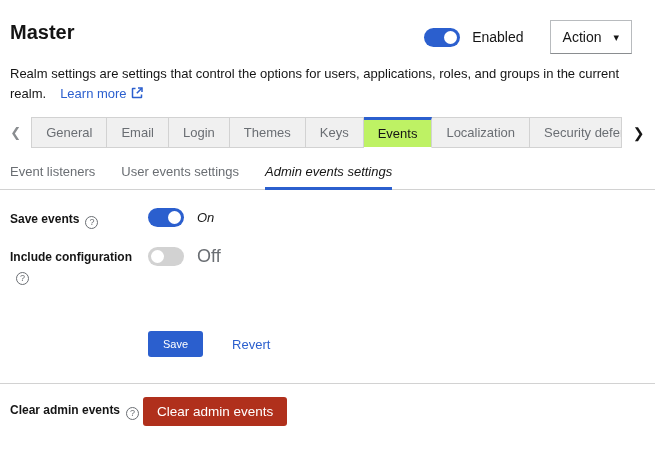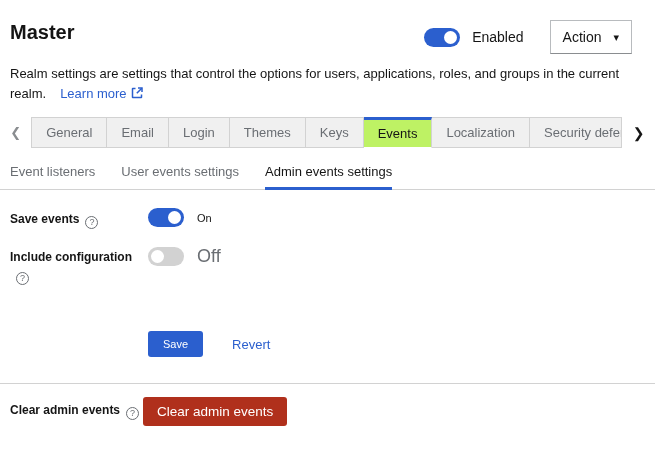--- a/index.html
+++ b/index.html
@@ -49,34 +49,34 @@
   }
   .tab:first-of-type{border-left:1px solid var(--border);}
   .tab.active{
     background:#bef264;color:var(--text);
     border-top:3px solid var(--blue);border-bottom:1px solid #fff;
   }
   .tab.clipped{max-width:92px;overflow:hidden;padding-right:0;}
   
   .subtabs{display:flex;gap:26px;padding:0 10px;border-bottom:1px solid var(--border);margin-top:7px;}
   .subtab{font-size:13px;color:var(--gray-text);padding:9px 0 10px 0;cursor:pointer;position:relative;white-space:nowrap;}
-  .subtab.active{color:var(--text);}
+  .subtab.active{color:var(--text);font-style:italic;}
   .subtab.active::after{content:"";position:absolute;left:0;right:0;bottom:-1px;height:3px;background:var(--blue);}
   
   .content{padding:18px 10px 0 10px;}
   .section-heading{font-size:17px;font-weight:700;margin:0 0 28px 0;}
   .field-row{display:flex;align-items:flex-start;margin-bottom:17px;}
   .label-col{width:138px;flex-shrink:0;font-size:12px;font-weight:700;line-height:18px;padding-top:2px;}
   .help-icon{
     display:inline-block;width:13px;height:13px;border:1px solid var(--gray-text);border-radius:50%;
     color:var(--gray-text);font-size:9px;font-weight:400;line-height:11px;text-align:center;
     margin-left:6px;vertical-align:-2px;cursor:pointer;
   }
   .control-col{display:flex;align-items:center;gap:13px;}
-  .state-on{font-size:11px;color:var(--text);}
+  .state-on{font-size:13px;color:var(--text);font-style:italic;}
   .state-off{font-size:18px;color:var(--gray-text);}
   .buttons-row{margin:46px 0 0 138px;display:flex;align-items:center;}
   .save-btn{
     background:var(--blue);color:#fff;border:none;border-radius:3px;
     font-family:inherit;font-size:11px;padding:7px 15px;cursor:pointer;
   }
   .revert-link{color:var(--blue);font-size:13px;text-decoration:none;margin-left:29px;cursor:pointer;}
   .divider{border:none;border-top:1px solid var(--border);margin:26px 0 13px 0;}
   .clear-row{display:flex;align-items:center;padding:0 10px;}
   .clear-label{width:133px;flex-shrink:0;font-size:12px;font-weight:700;}

